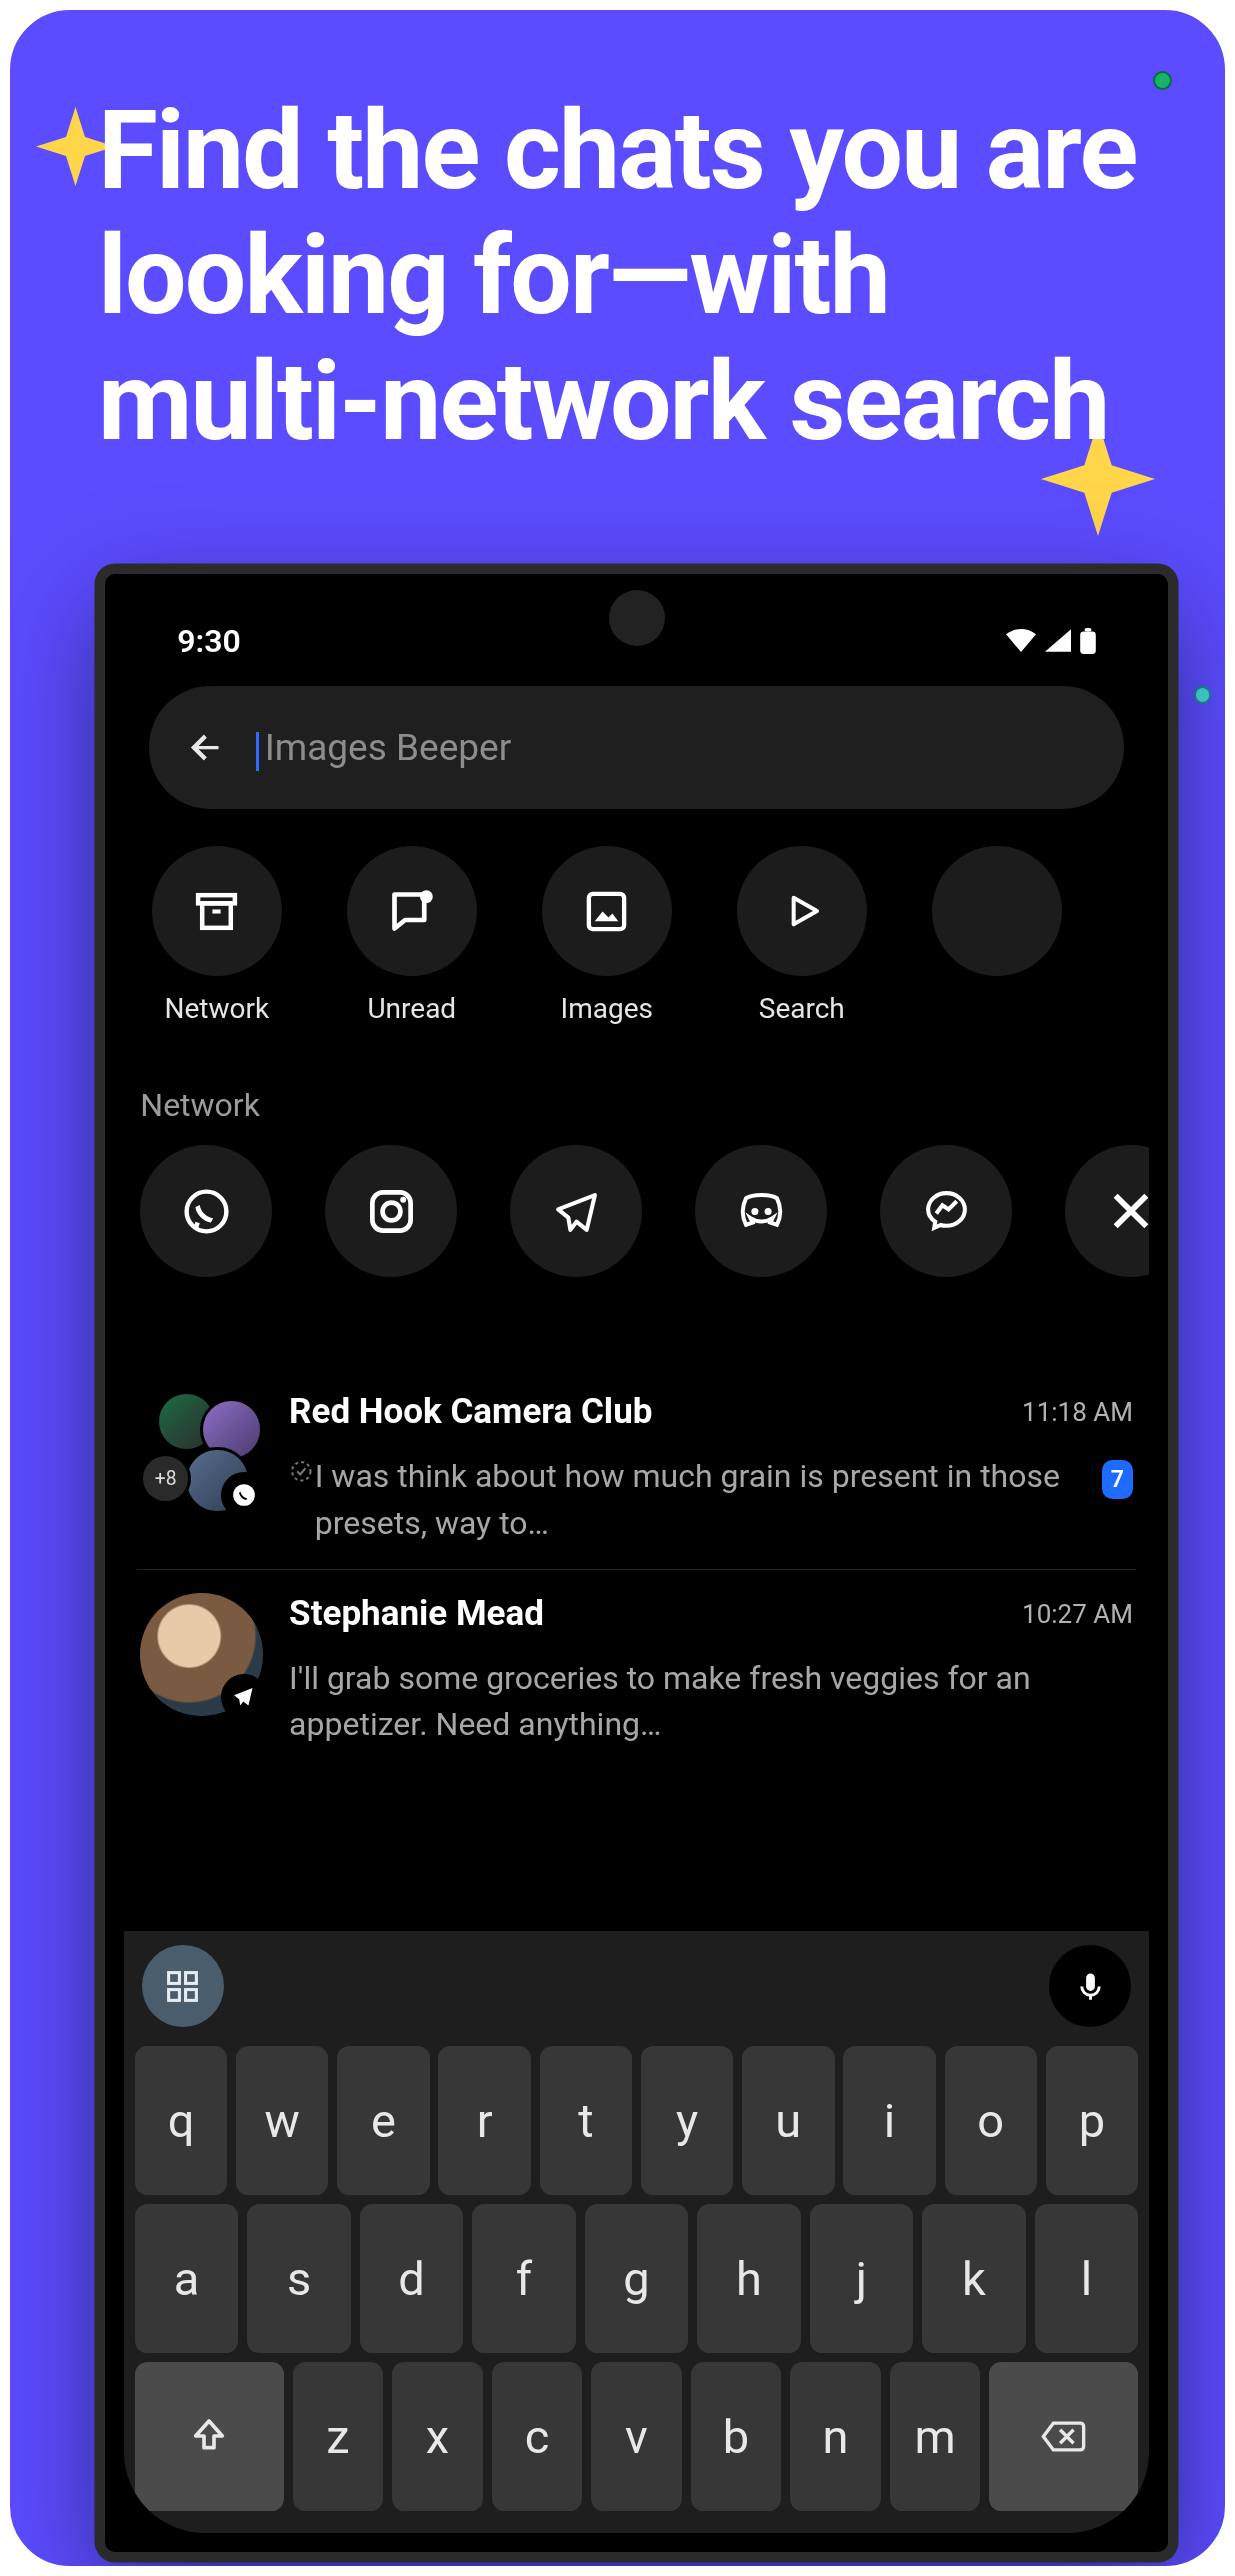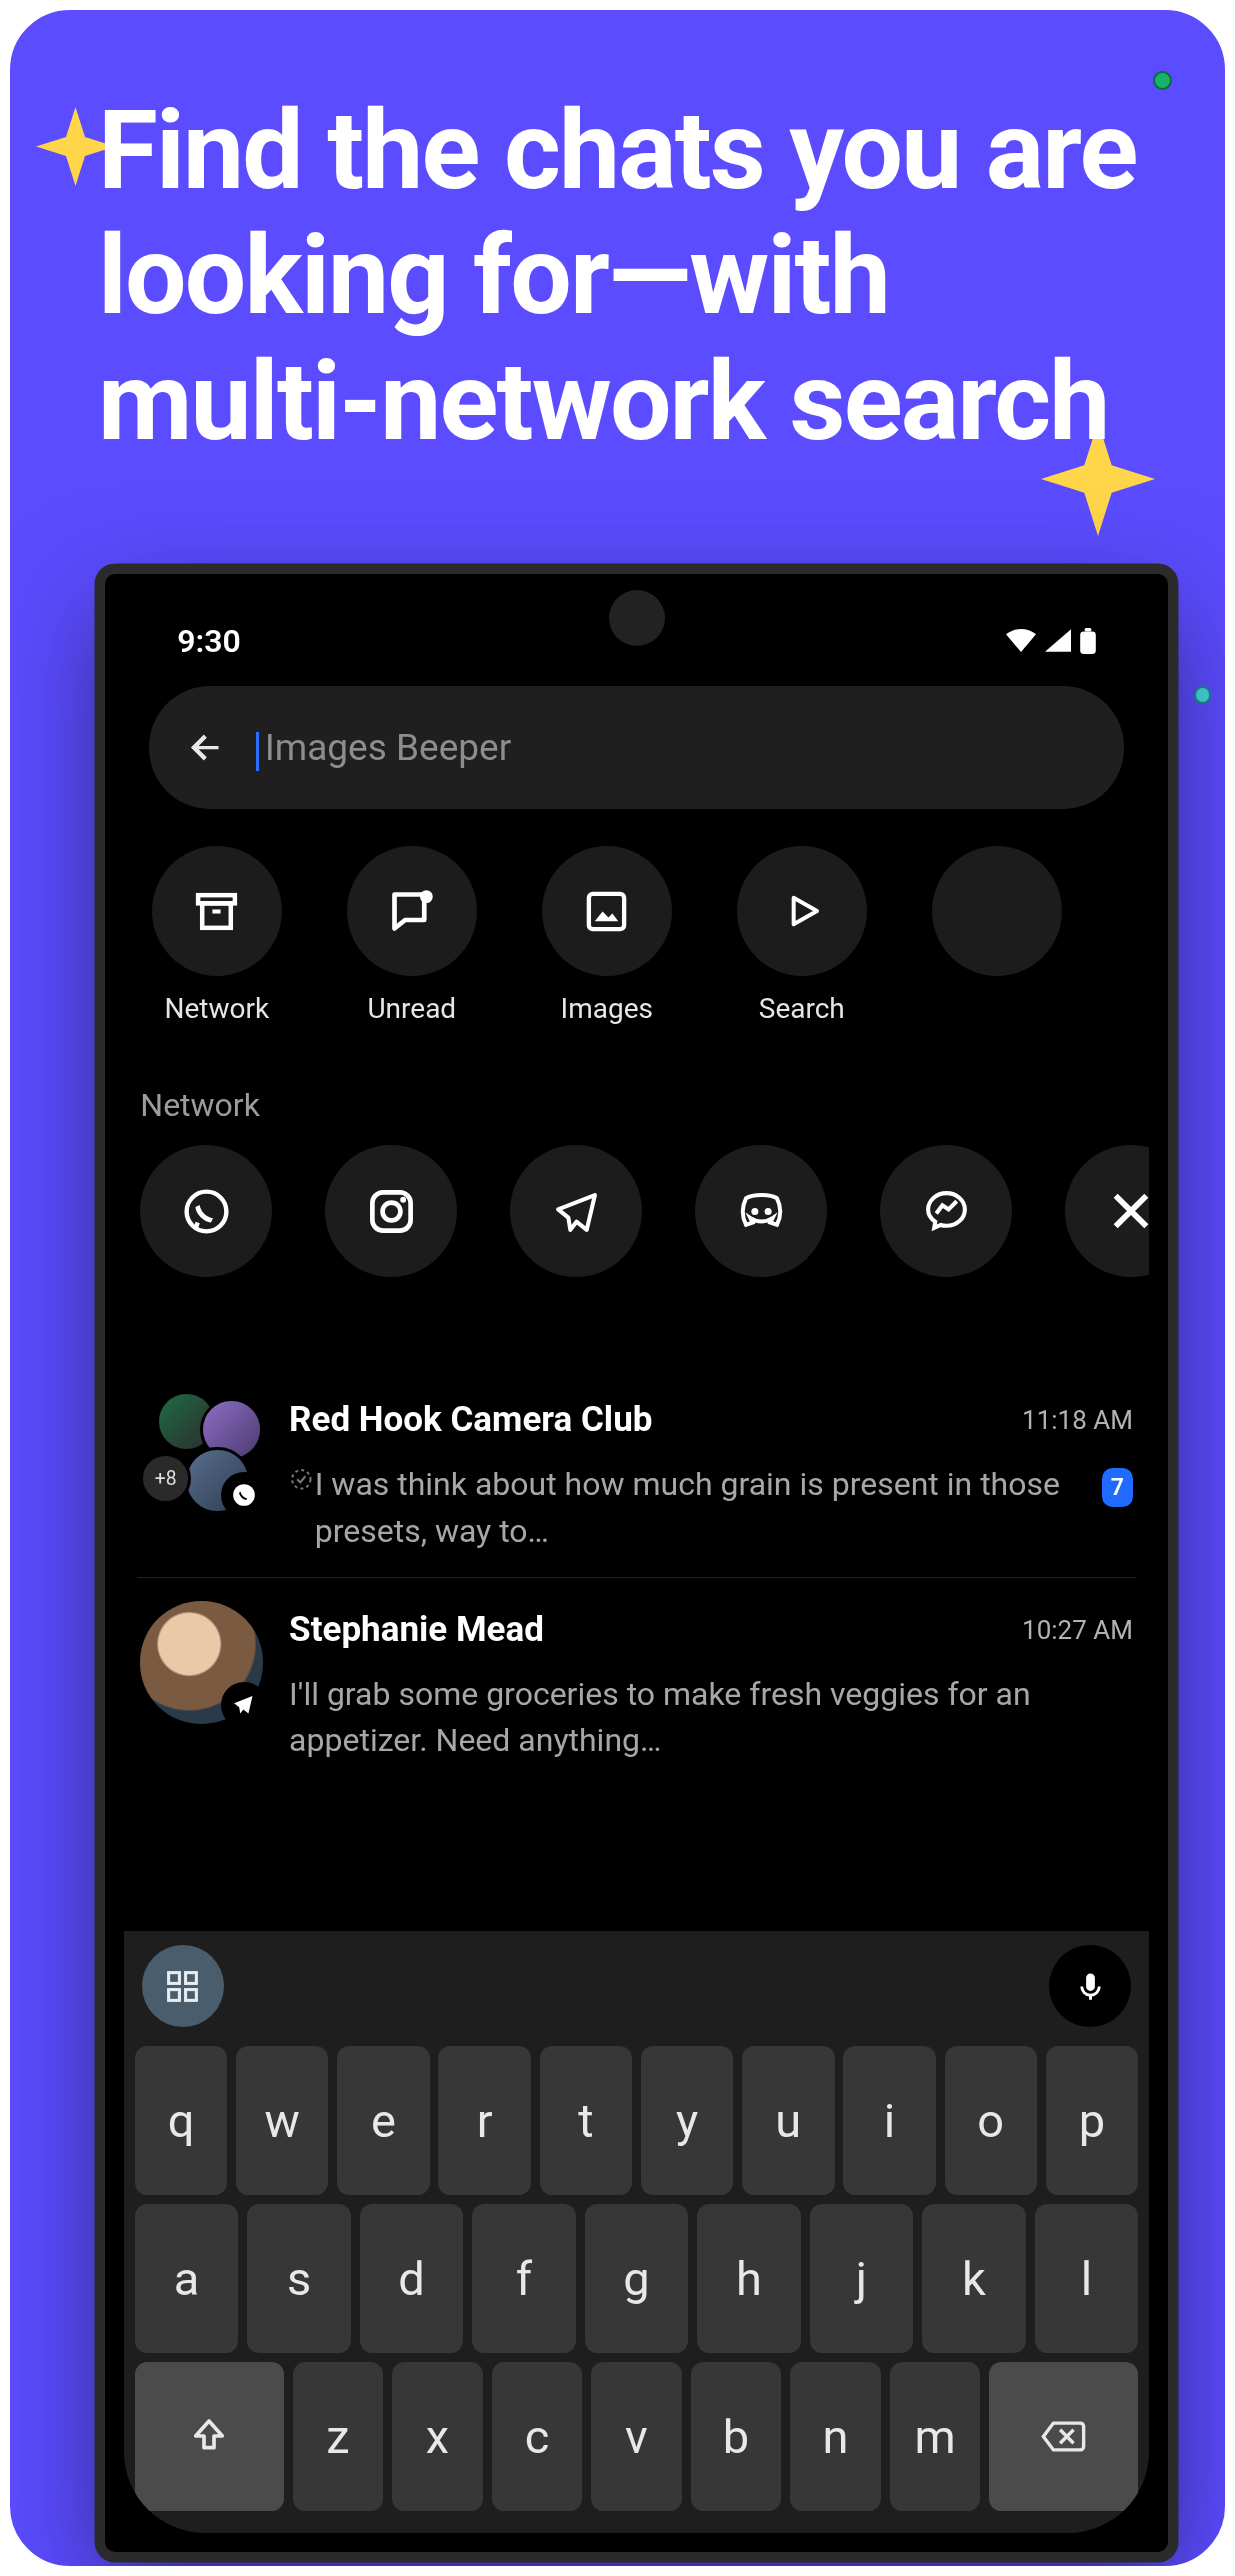--- a/index.html
+++ b/index.html
@@ -31,21 +31,21 @@
     .chatlist{padding:49px 12.3px 0 12.3px;}
     .chat{display:flex; gap:26px; padding:23px 3.5px; border-bottom:0.9px solid #232323;}
     .avwrap{position:relative; width:123px; height:123px; flex:0 0 auto;}
     .avwrap .av{width:123px;height:123px;border-radius:61px;background:linear-gradient(135deg,#c7a07a,#8a6a4d);}
     .avwrap.group .g1{position:absolute;top:0;left:16px;width:61px;height:61px;border-radius:31px;background:linear-gradient(135deg,#1e6b45,#2c2c2c);border:3.5px solid #000;}
     .avwrap.group .g2{position:absolute;top:7px;right:0;width:63px;height:63px;border-radius:32px;background:linear-gradient(135deg,#8e6ec7,#4a3b6e);border:3.5px solid #000;}
     .avwrap.group .g3{position:absolute;bottom:0;right:12.3px;width:67px;height:67px;border-radius:33px;background:linear-gradient(135deg,#5a6e8e,#2c3c52);border:3.5px solid #000;}
     .avwrap.group .more{position:absolute;bottom:10.5px;left:0;width:51px;height:51px;border-radius:25.4px;background:#2a2a2a;border:3.5px solid #000;display:flex;align-items:center;justify-content:center;font-size:19.3px;color:#ddd;}
     .avbadge{position:absolute;bottom:-3.5px;right:-3.5px;width:46px;height:46px;border-radius:23px;background:#000;display:flex;align-items:center;justify-content:center;border:3.5px solid #000;}
     .chatbody{flex:1; min-width:0;}
-    .chathead{display:flex;align-items:center;justify-content:space-between;gap:17.5px;margin-top:8px;}
+    .chathead{display:flex;align-items:center;justify-content:space-between;gap:17.5px;}
     .chatname{font-size:35px; font-weight:700; color:#fff;}
     .chattime{font-size:26px; color:#b2b2b2;}
     .chatprev{display:flex;align-items:flex-start;gap:1px;margin-top:21px;}
     .prefix{color:#777; flex:0 0 auto; margin-top:5.3px;}
     .chattext{font-size:32px; color:#a7a7a7; line-height:1.45; display:-webkit-box; -webkit-line-clamp:2; -webkit-box-orient:vertical; overflow:hidden;}
     .unread{align-self:flex-start; margin-top:7px; width:39px; height:39px; border-radius:10.5px; background:#1f6bff; color:#fff; font-size:23px; display:flex; align-items:center; justify-content:center; font-weight:600;}
     .kb{position:absolute; left:0; right:0; bottom:0; background:#1e1e1e; padding:14px 10.5px 17.5px 10.5px;}
     .kbtop{display:flex;align-items:center;justify-content:space-between;padding:0 7px 14px 7px; height:97px;}
     .gridbtn{width:82px;height:82px;border-radius:41px;background:#4a5d6c;display:flex;align-items:center;justify-content:center;}
     .micbtn{width:82px;height:82px;border-radius:41px;background:#000;display:flex;align-items:center;justify-content:center;}

